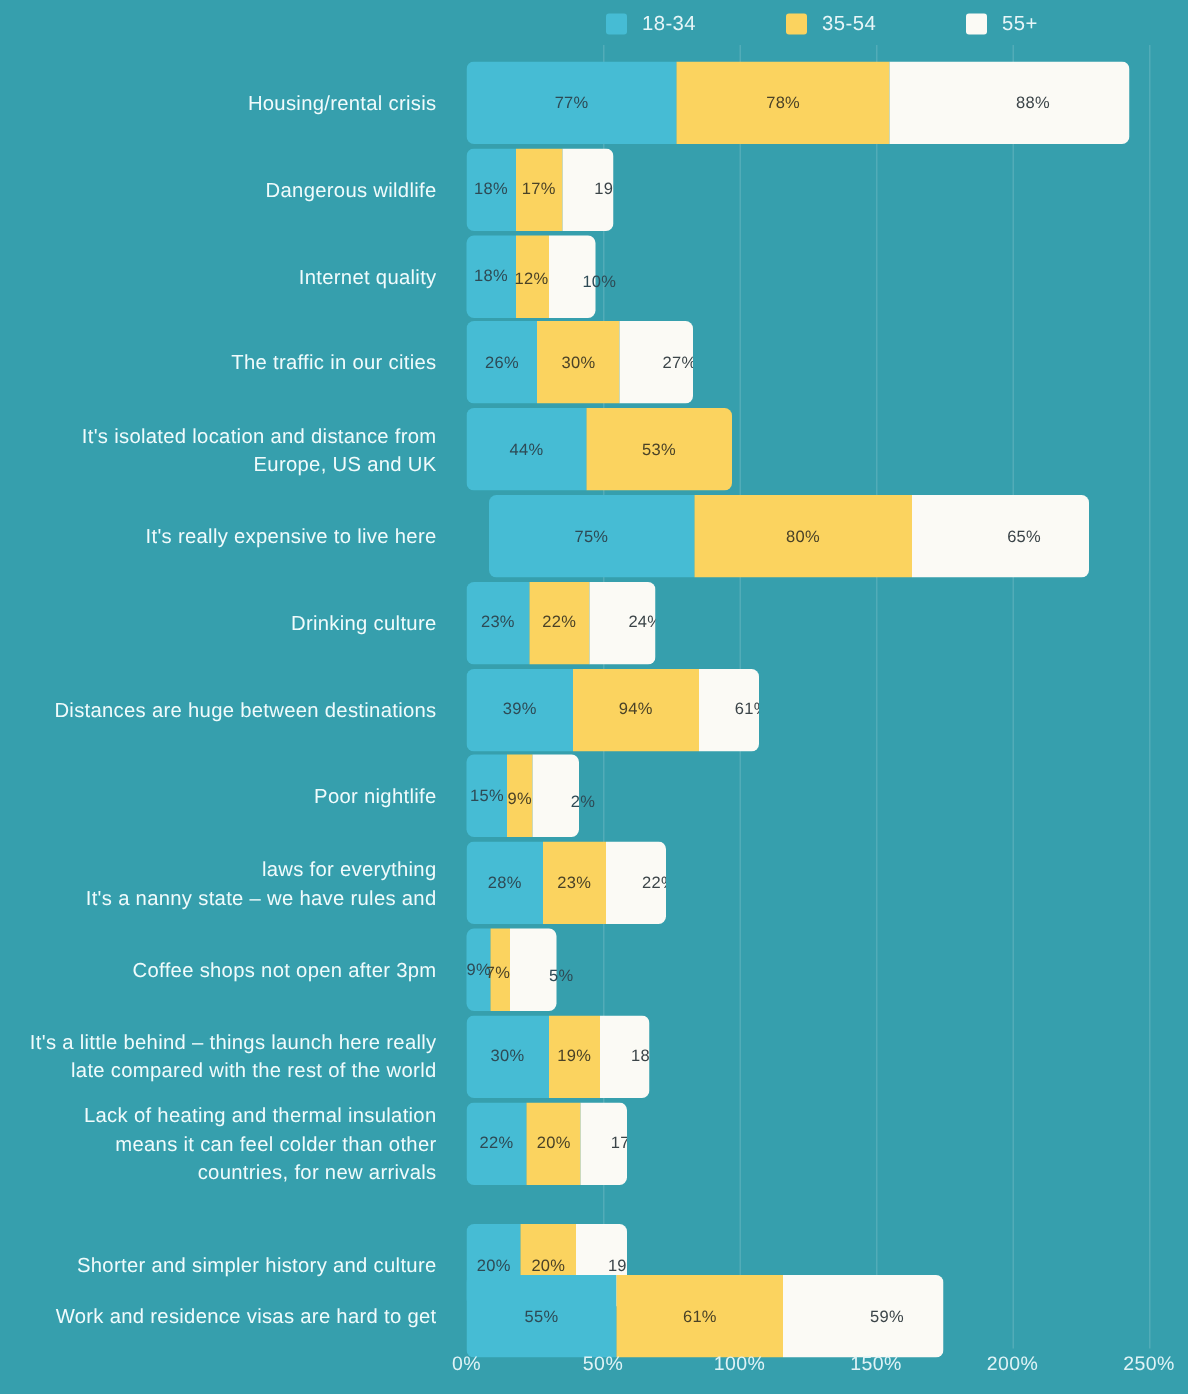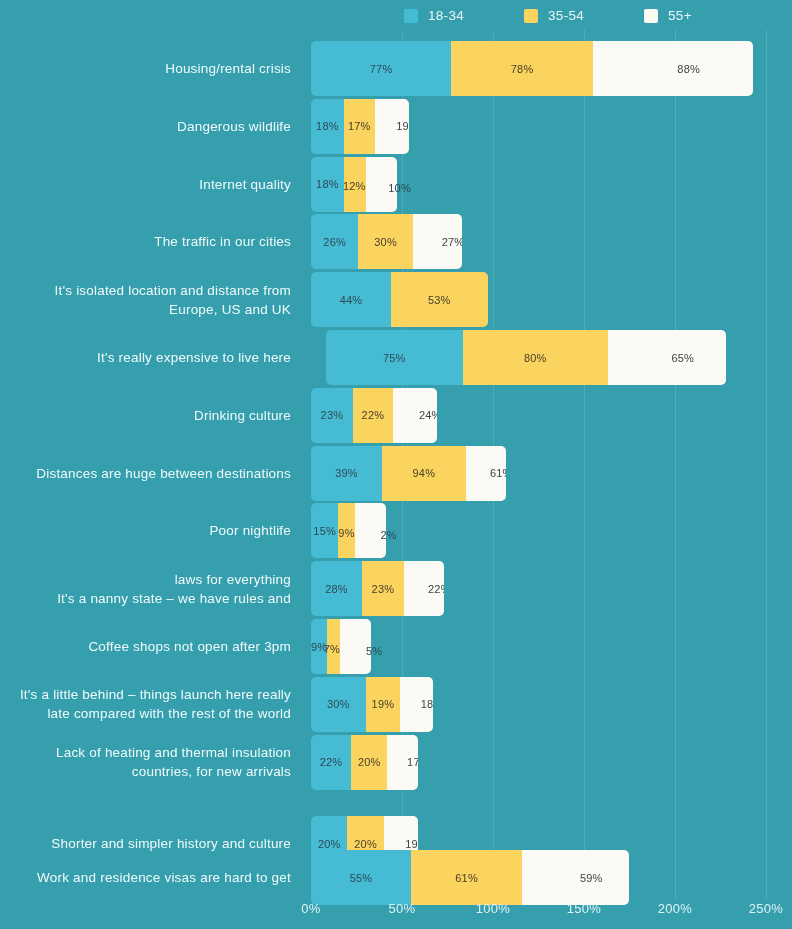--- a/index.html
+++ b/index.html
@@ -395,20 +395,21 @@
             </div>
             <div class="seg seg-55" style="width: 32.76px;">
               <span class="val">18%</span>
             </div>
           </div>
         </div>
       </div>
       <div class="row" style="top: 704.6px; height: 55px;">
         <div class="row-label">
           <div>Lack of heating and thermal insulation</div>
+          <div>means it can feel colder than other</div>
           <div>countries, for new arrivals</div>
         </div>
         <div class="bar-track">
           <div class="bar" style="left: 10px; height: 55px; top: 0px;">
             <div class="seg seg-18" style="width: 40.04px;">
               <span class="val">22%</span>
             </div>
             <div class="seg seg-35" style="width: 36.4px;">
               <span class="val">20%</span>
             </div>

